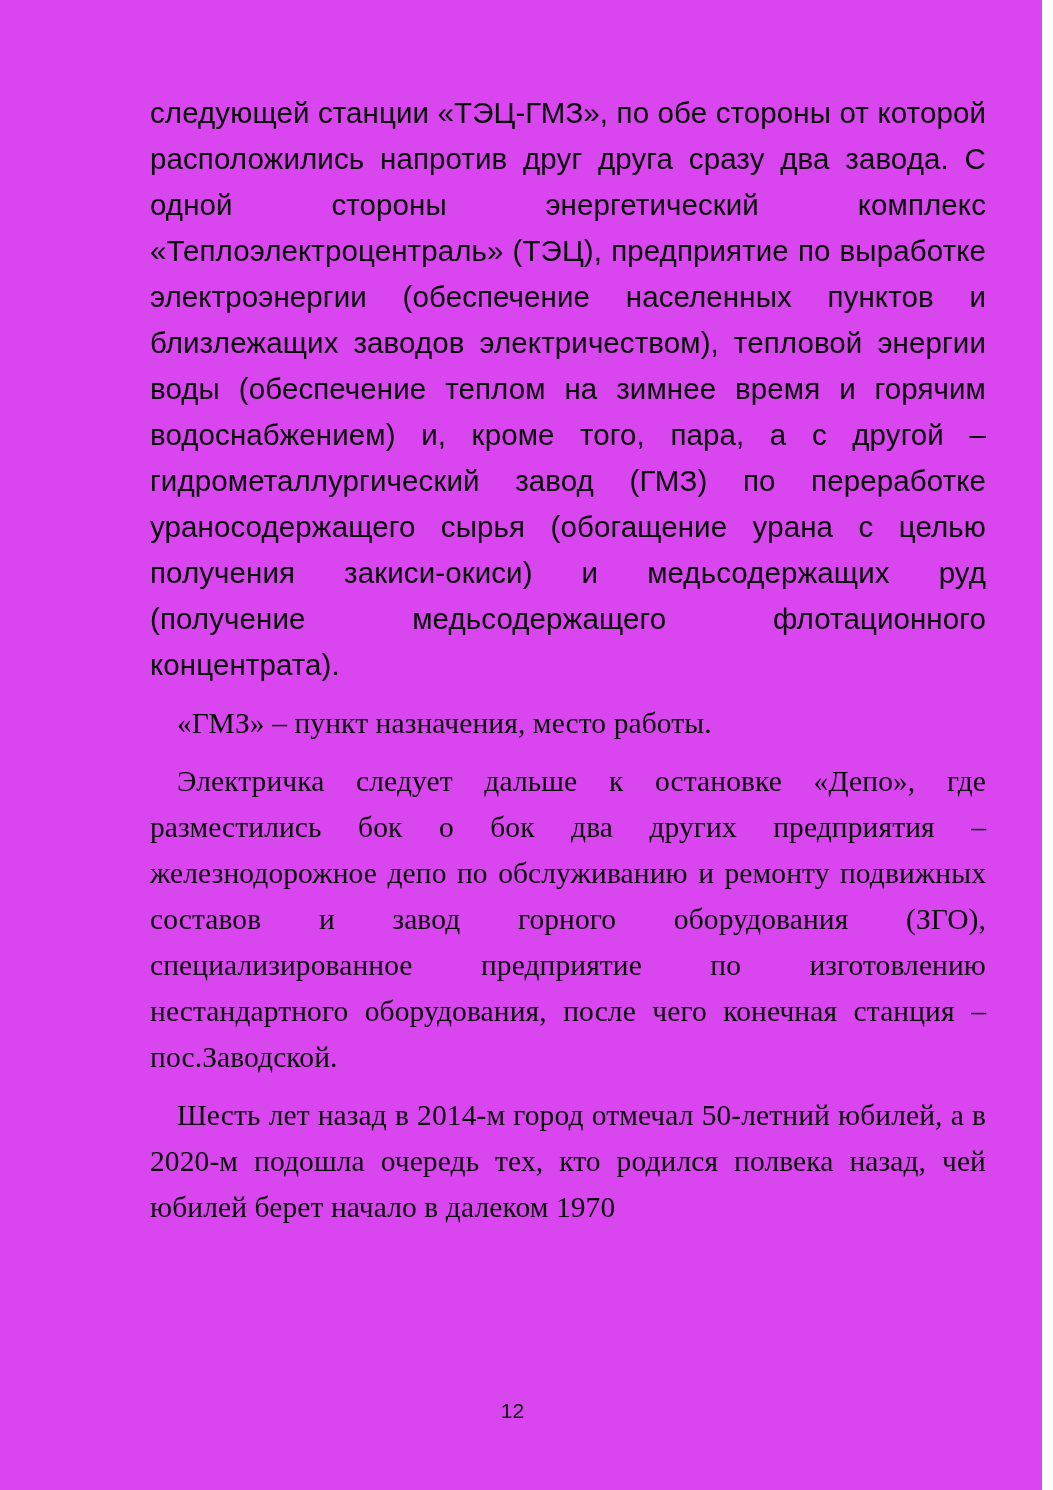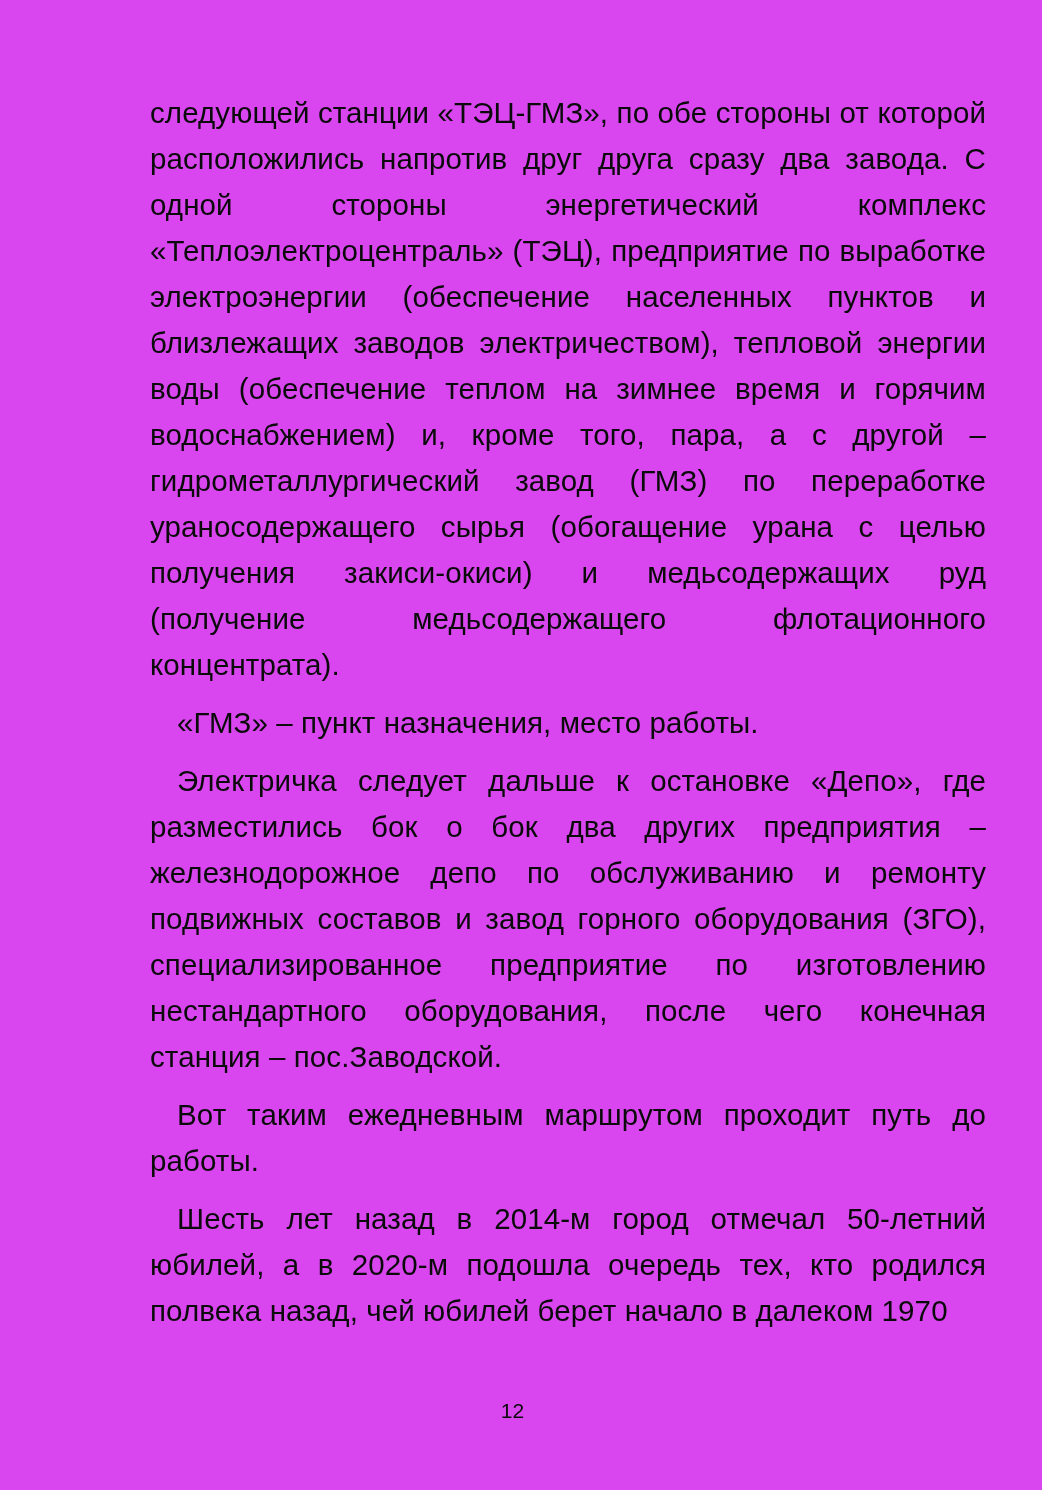--- a/index.html
+++ b/index.html
@@ -34,20 +34,21 @@
     text-align: justify;
     text-justify: inter-word;
     letter-spacing: 0.1px;
     word-spacing: 0px;
     -webkit-font-smoothing: antialiased;
   }
 
   
   .para + .para {
     margin-top: 12px;
+    font-family: Liberation Serif, serif;
   }
 
   .para.indent {
     text-indent: 27px;
   }
 
   .para.noindent {
     text-indent: 0;
   }
 
@@ -69,21 +70,20 @@
 <div class="page">
 
   <div class="text-column">
 
     <p class="para noindent">следующей станции «ТЭЦ-ГМЗ», по обе стороны от которой расположились напротив друг друга сразу два завода. С одной стороны энергетический комплекс «Теплоэлектроцентраль» (ТЭЦ), предприятие по выработке электроэнергии (обеспечение населенных пунктов и близлежащих заводов электричеством), тепловой энергии воды (обеспечение теплом на зимнее время и горячим водоснабжением) и, кроме того, пара, а с другой – гидрометаллургический завод (ГМЗ) по переработке ураносодержащего сырья (обогащение урана с целью получения закиси-окиси) и медьсодержащих руд (получение медьсодержащего флотационного концентрата).</p>
 
     <p class="para indent">«ГМЗ» – пункт назначения, место работы.</p>
 
     <p class="para indent">Электричка следует дальше к остановке «Депо», где разместились бок о бок два других предприятия – железнодорожное депо по обслуживанию и ремонту подвижных составов и завод горного оборудования (ЗГО), специализированное предприятие по изготовлению нестандартного оборудования, после чего конечная станция – пос.Заводской.</p>
 
-    <p class="para indent">Вот таким ежедневным маршрутом проходит путь до работы.</p>
 
 
     <p class="para indent">Шесть лет назад в 2014-м город отмечал 50-летний юбилей, а в 2020-м подошла очередь тех, кто родился полвека назад, чей юбилей берет начало в далеком 1970</p>
 
   </div>
 
   <div class="page-number">12</div>
 
 </div>
 

